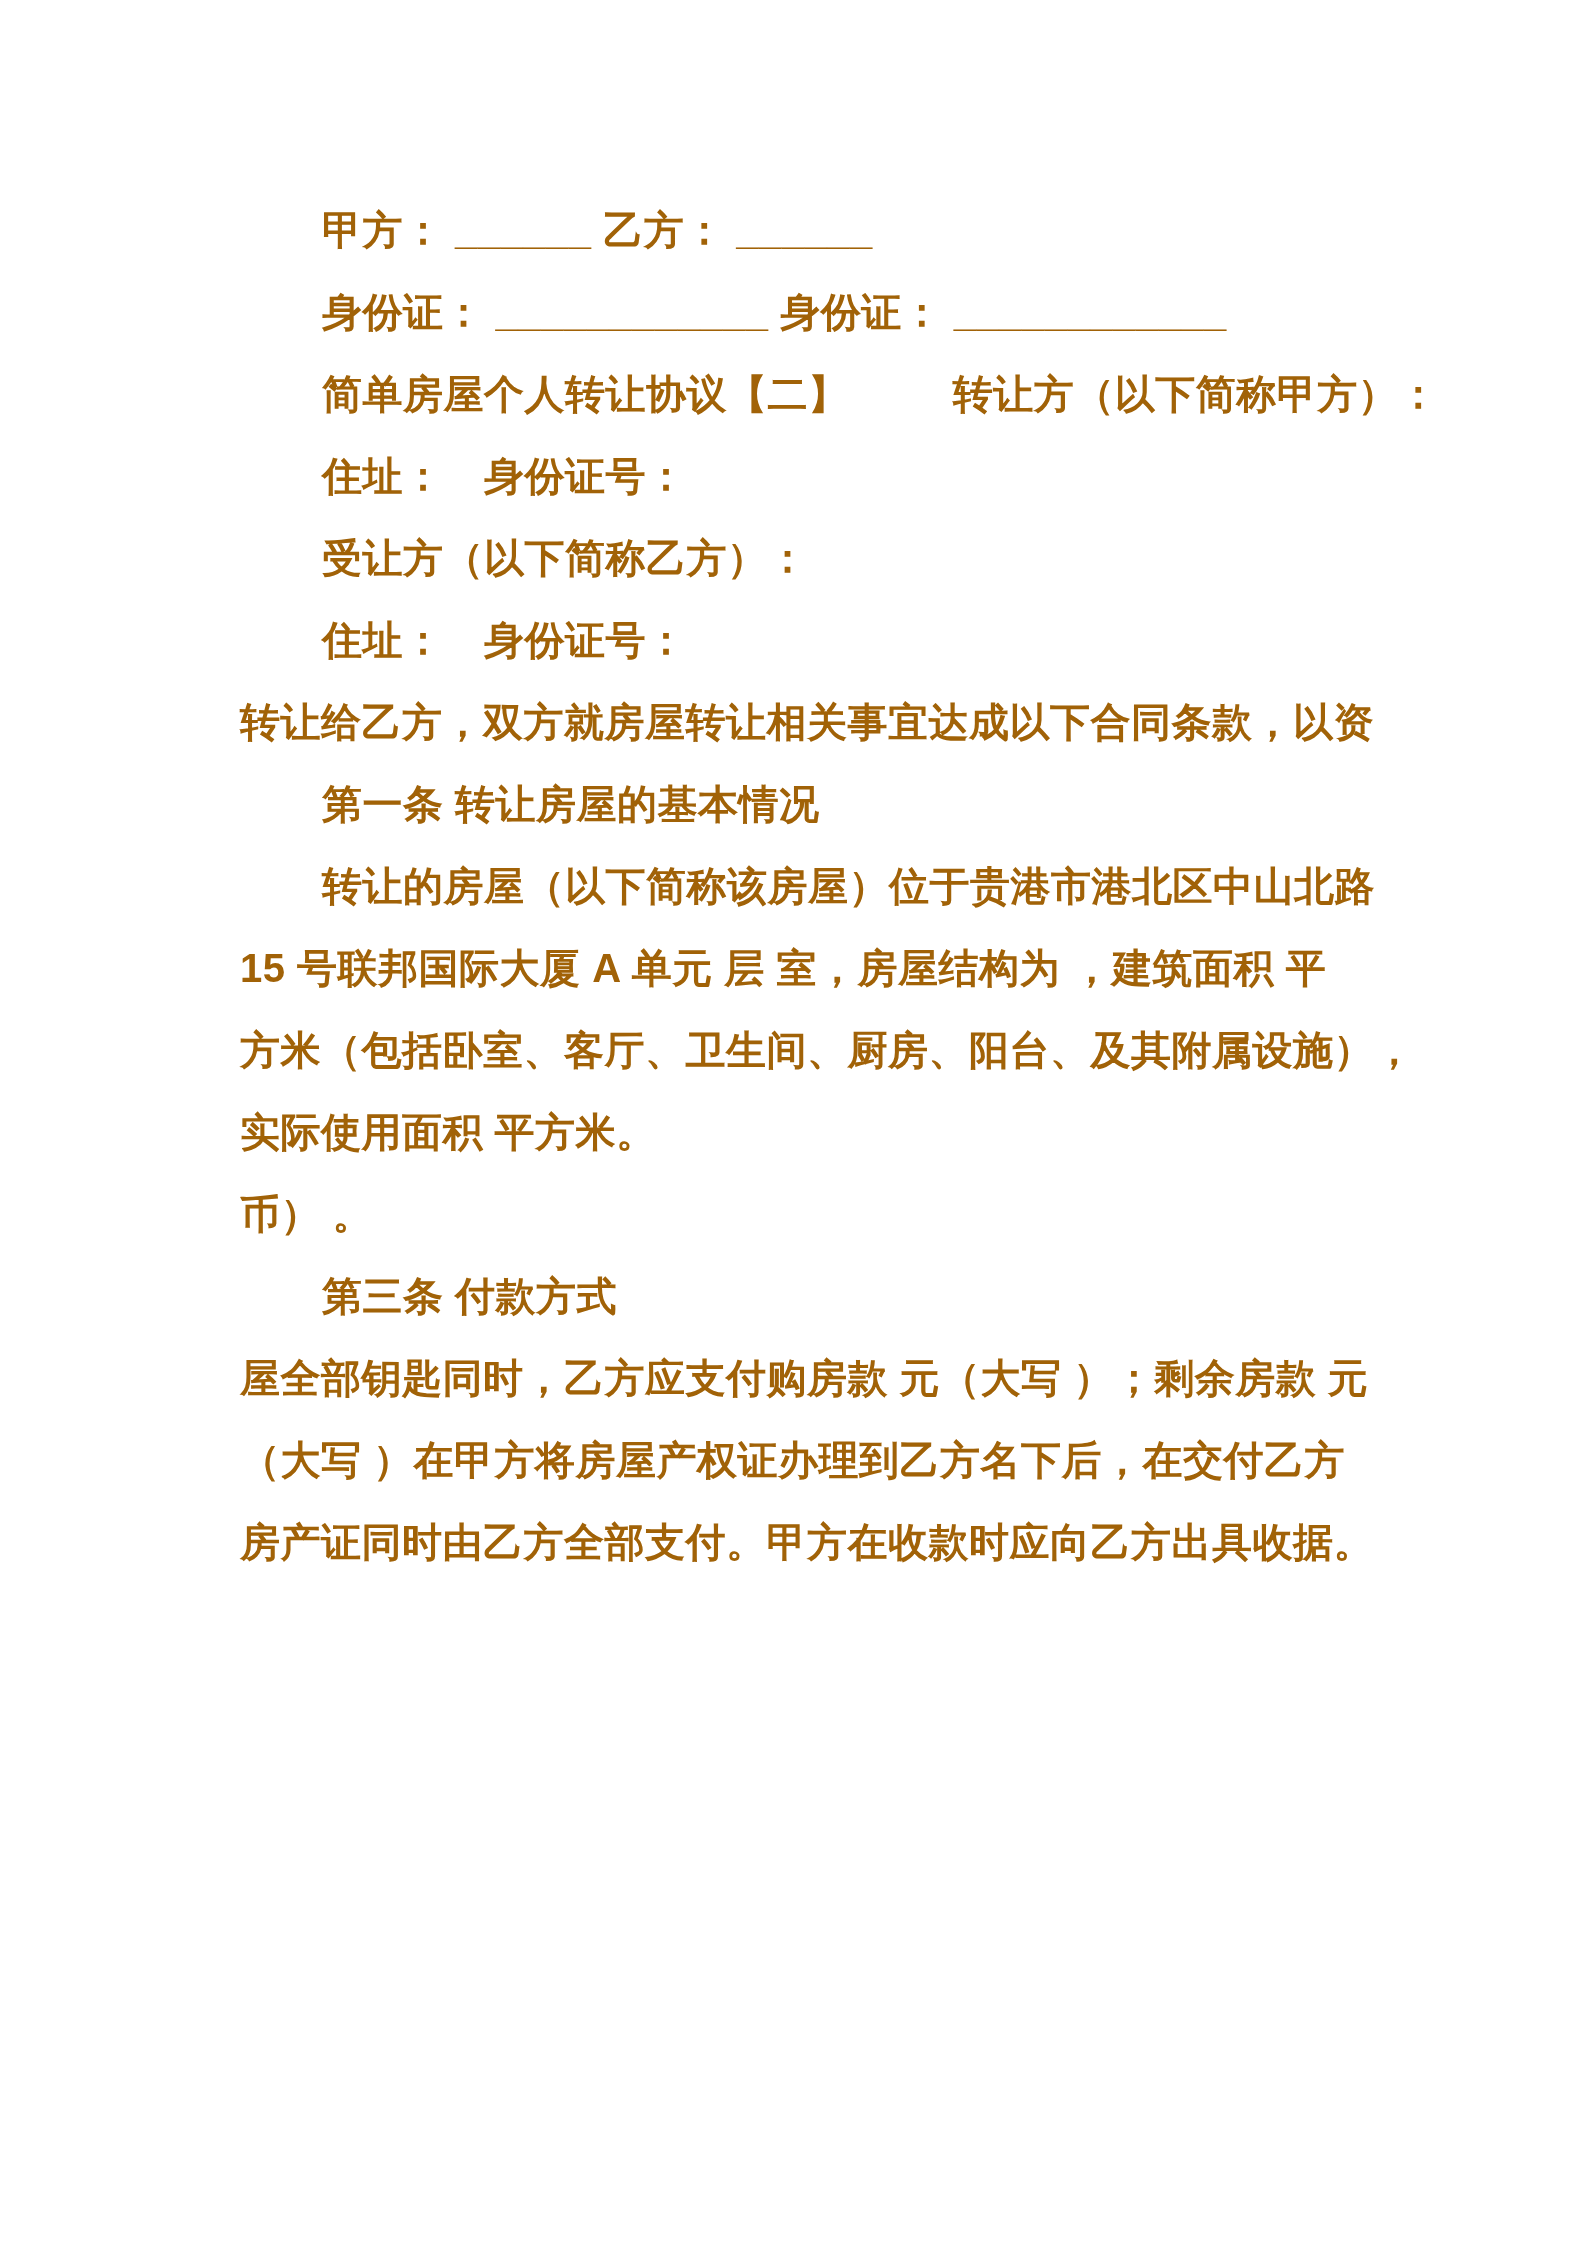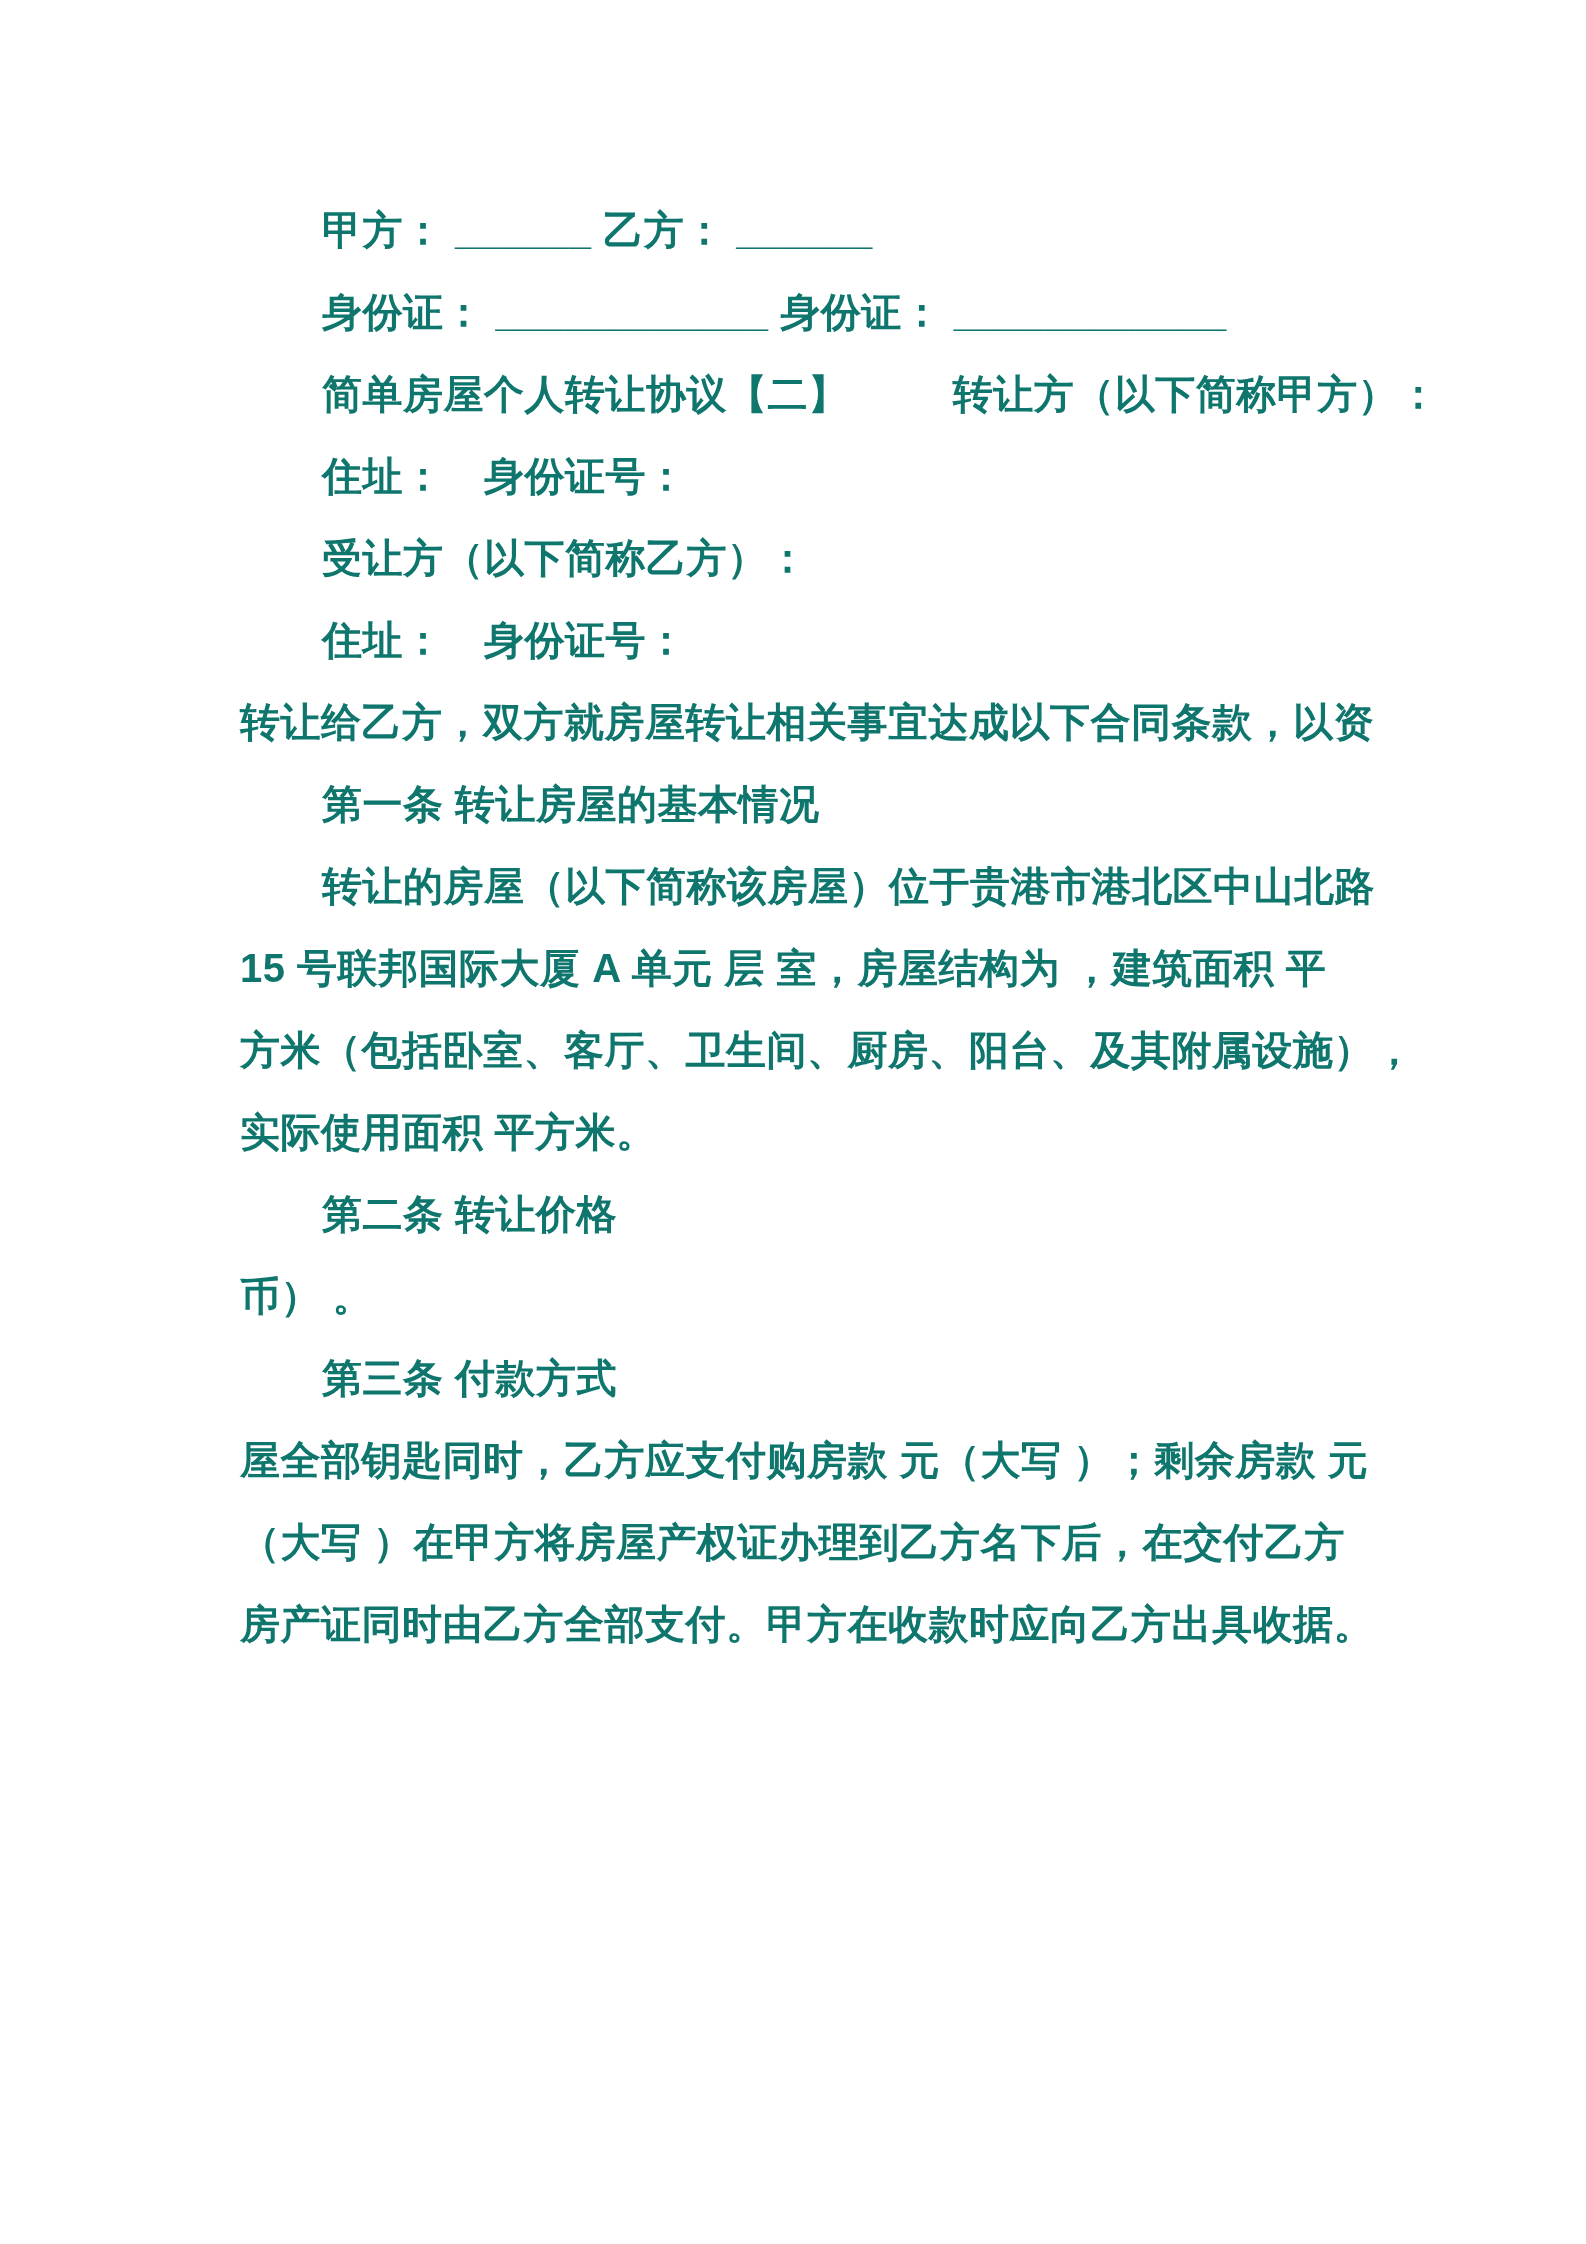--- a/index.html
+++ b/index.html
@@ -19,21 +19,21 @@
     left: 240px;
     top: 189px;
     width: 1130px;
   }
   .line {
     font-family: "Liberation Sans", "DejaVu Sans", sans-serif;
     font-weight: bold;
     font-size: 40px;
     line-height: 82px;
     height: 82px;
-    color: #0f766e;
+    color: #a16207;
     white-space: pre;
     letter-spacing: 0.5px;
   }
   .line.indent {
     padding-left: 82px;
   }
 </style>
 </head>
 <body>
 
@@ -44,20 +44,19 @@
       <div class="line indent">简单房屋个人转让协议【二】　　  转让方（以下简称甲方）：</div>
       <div class="line indent">住址：　身份证号：</div>
       <div class="line indent">受让方（以下简称乙方）：</div>
       <div class="line indent">住址：　身份证号：</div>
       <div class="line">转让给乙方，双方就房屋转让相关事宜达成以下合同条款，以资</div>
       <div class="line indent">第一条 转让房屋的基本情况</div>
       <div class="line indent">转让的房屋（以下简称该房屋）位于贵港市港北区中山北路</div>
       <div class="line">15 号联邦国际大厦 A 单元 层 室，房屋结构为 ，建筑面积 平</div>
       <div class="line">方米（包括卧室、客厅、卫生间、厨房、阳台、及其附属设施），</div>
       <div class="line">实际使用面积 平方米。</div>
-      <div class="line indent">第二条 转让价格</div>
       <div class="line">币） 。</div>
       <div class="line indent">第三条 付款方式</div>
       <div class="line">屋全部钥匙同时，乙方应支付购房款 元（大写 ）；剩余房款 元</div>
       <div class="line">（大写 ）在甲方将房屋产权证办理到乙方名下后，在交付乙方</div>
       <div class="line">房产证同时由乙方全部支付。甲方在收款时应向乙方出具收据。</div>
     </div>
 </div>
 
 </body></html>

